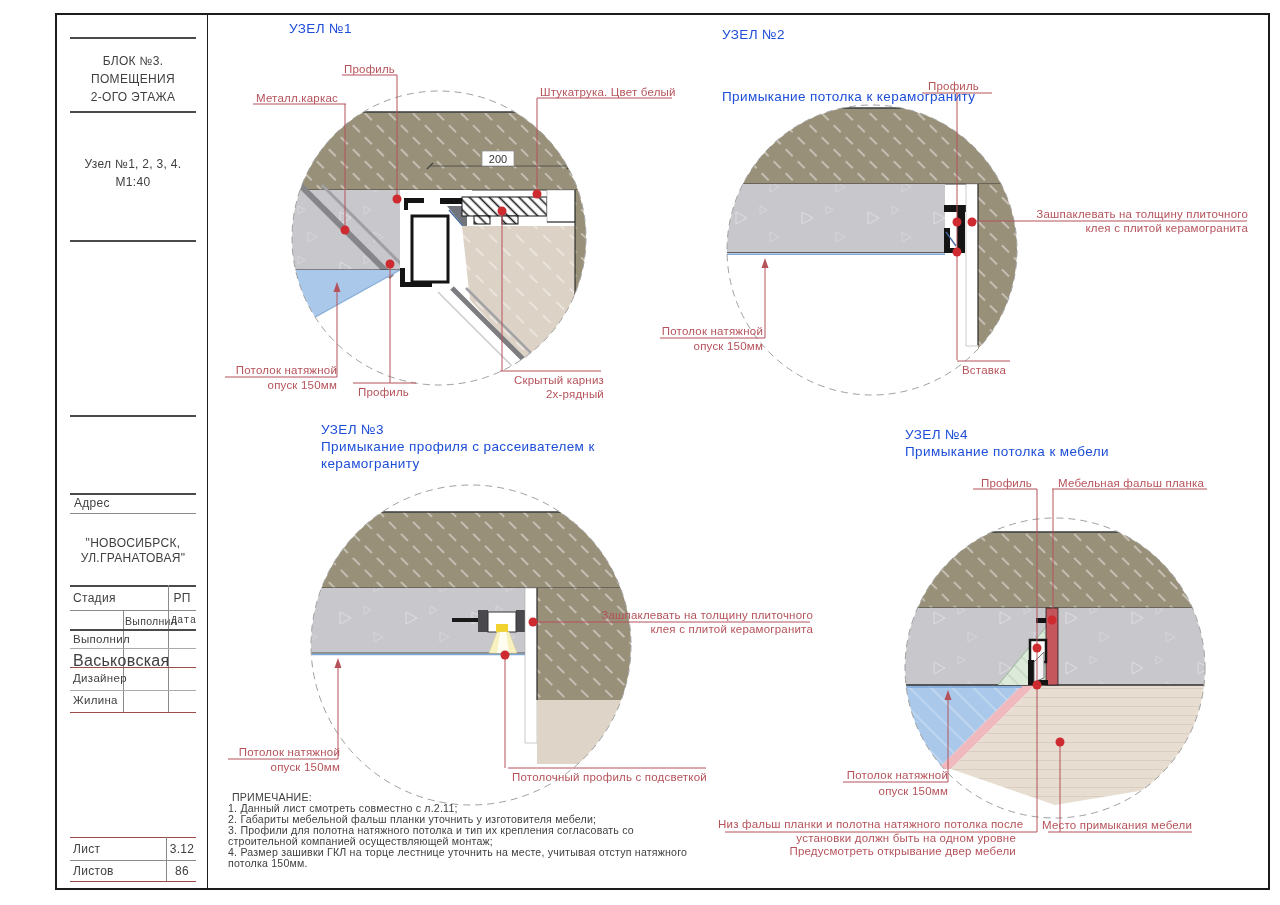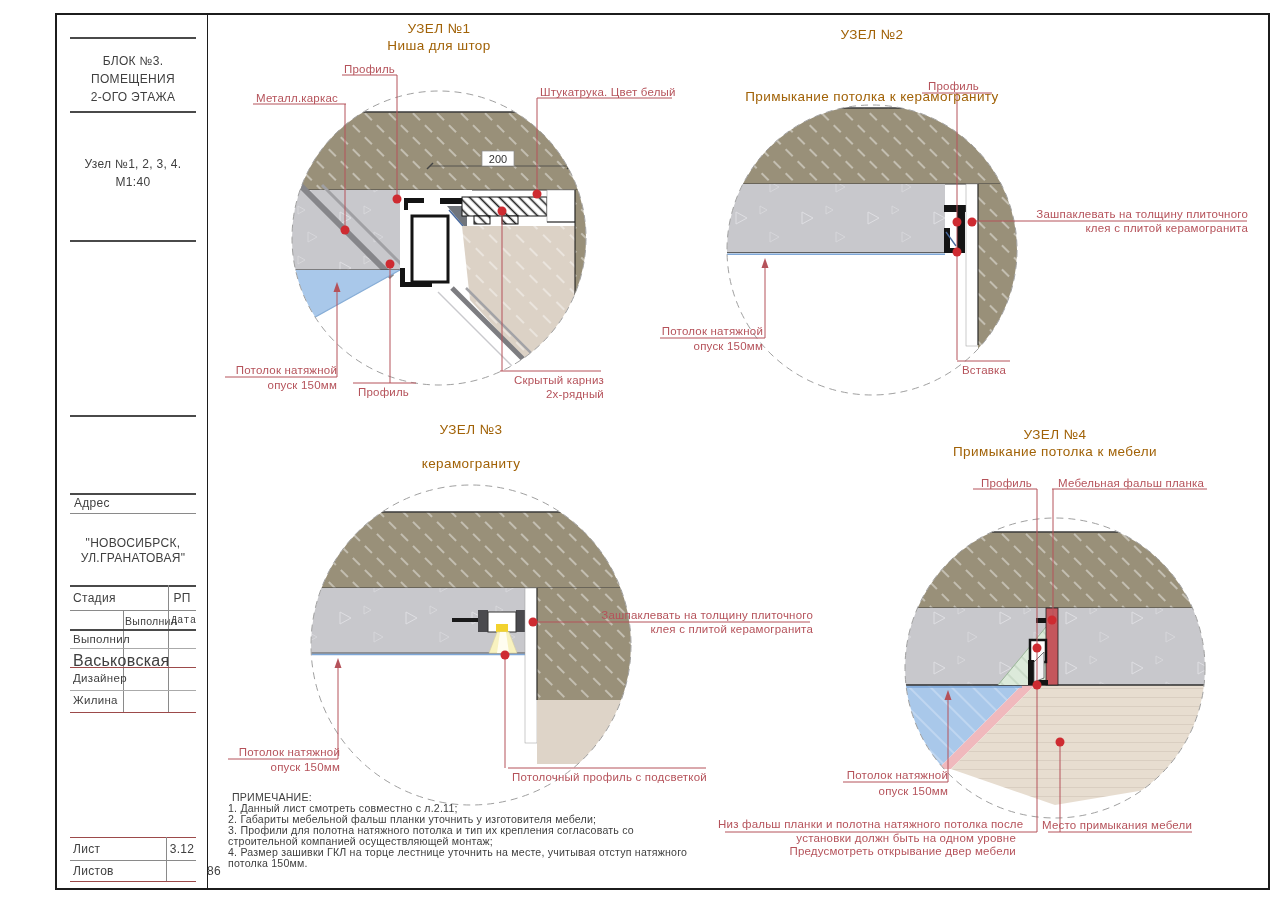--- a/index.html
+++ b/index.html
@@ -7,21 +7,21 @@
         font-family:"Liberation Sans", sans-serif;color:#3d3d3d;}
   .abs{position:absolute;white-space:nowrap;}
   #frame{position:absolute;left:55px;top:13px;width:1211px;height:873px;border:2px solid #1c1c1c;}
   #tb-divider{position:absolute;left:207px;top:13px;width:1px;height:875px;background:#1c1c1c;}
   .hline{position:absolute;height:0;border-top:1px solid #8a8a8a;}
   .hline.thick{border-top:2px solid #4a4a4a;}
   .hline.red{border-top:1px solid #9c4a4a;}
   .vline{position:absolute;width:0;border-left:1px solid #8a8a8a;}
   .tb-text{font-size:12px;color:#3f3f3f;letter-spacing:.3px;}
   .tb-center{text-align:center;width:126px;left:70px;line-height:18px;}
-  .node-title{font-size:13.5px;color:#a16207;letter-spacing:.4px;text-align:center;line-height:17px;}
+  .node-title{font-size:13.5px;color:#1d4ed8;letter-spacing:.4px;text-align:left;line-height:17px;}
   .callout{font-size:11.5px;color:#b5525a;letter-spacing:.2px;line-height:14px;}
   .callout.r{text-align:right;}
   .callout.c{text-align:right;}
   .notes{font-size:10.6px;color:#3f3f3f;line-height:11px;letter-spacing:.2px;}
   svg{position:absolute;left:0;top:0;}
 </style>
 </head>
 <body>
 
 <div id="page">
@@ -288,25 +288,24 @@
   <div class="abs tb-text" style="left:73px;top:672px;font-size:11.5px;">Дизайнер</div>
   <div class="hline" style="left:70px;top:690px;width:126px;border-top-color:#aaa;"></div>
   <div class="abs tb-text" style="left:73px;top:694px;font-size:11.5px;">Жилина</div>
   <div class="hline red" style="left:70px;top:712px;width:126px;"></div>
   <div class="hline red" style="left:70px;top:837px;width:126px;"></div>
   <div class="abs tb-text" style="left:73px;top:842px;">Лист</div>
   <div class="abs tb-text" style="left:168px;top:842px;width:28px;text-align:center;">3.12</div>
   <div class="vline" style="left:166px;top:837px;height:44px;"></div>
   <div class="hline" style="left:70px;top:860px;width:126px;"></div>
   <div class="abs tb-text" style="left:73px;top:864px;">Листов</div>
-  <div class="abs tb-text" style="left:168px;top:864px;width:28px;text-align:center;padding-left:32px;">86</div>
+  <div class="abs tb-text" style="left:168px;top:864px;width:28px;text-align:center;">86</div>
   <div class="hline red" style="left:70px;top:881px;width:126px;"></div>
 
   <div class="abs node-title" style="left:289px;top:20px;width:300px;">УЗЕЛ №1</div>
-  <div class="abs node-title" style="left:289px;top:37px;width:300px;">Ниша для штор</div>
   <div class="abs callout" style="left:344px;top:62px;">Профиль</div>
   <div class="abs callout" style="left:256px;top:91px;">Металл.каркас</div>
   <div class="abs callout" style="left:540px;top:85px;">Штукатрука. Цвет белый</div>
   <div class="abs callout r" style="left:220px;top:363px;width:117px;line-height:15px;">
     <div>Потолок натяжной</div>
     <div>опуск 150мм</div>
   </div>
   <div class="abs callout" style="left:358px;top:385px;">Профиль</div>
   <div class="abs callout c" style="left:498px;top:373px;width:106px;">
     <div>Скрытый карниз</div>
@@ -320,20 +319,21 @@
     <div>Зашпаклевать на толщину плиточного</div>
     <div>клея с плитой керамогранита</div>
   </div>
   <div class="abs callout r" style="left:645px;top:324px;width:118px;line-height:15px;">
     <div>Потолок натяжной</div>
     <div>опуск 150мм</div>
   </div>
   <div class="abs callout" style="left:962px;top:363px;">Вставка</div>
 
   <div class="abs node-title" style="left:321px;top:421px;width:300px;">УЗЕЛ №3</div>
+  <div class="abs node-title" style="left:321px;top:438px;width:300px;">Примыкание профиля с рассеивателем  к</div>
   <div class="abs node-title" style="left:321px;top:455px;width:300px;">керамограниту</div>
   <div class="abs callout c" style="left:593px;top:608px;width:220px;">
     <div>Зашпаклевать на толщину плиточного</div>
     <div>клея с плитой керамогранита</div>
   </div>
   <div class="abs callout r" style="left:225px;top:745px;width:115px;line-height:15px;">
     <div>Потолок натяжной</div>
     <div>опуск 150мм</div>
   </div>
   <div class="abs callout" style="left:512px;top:770px;">Потолочный профиль с подсветкой</div>

